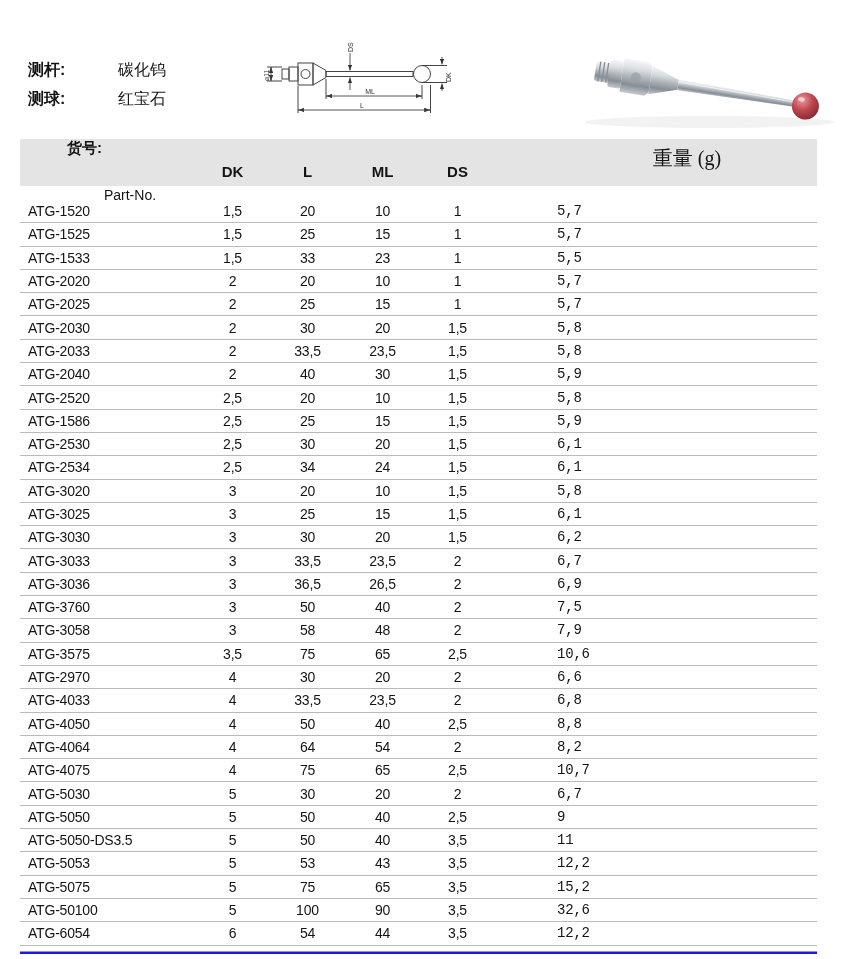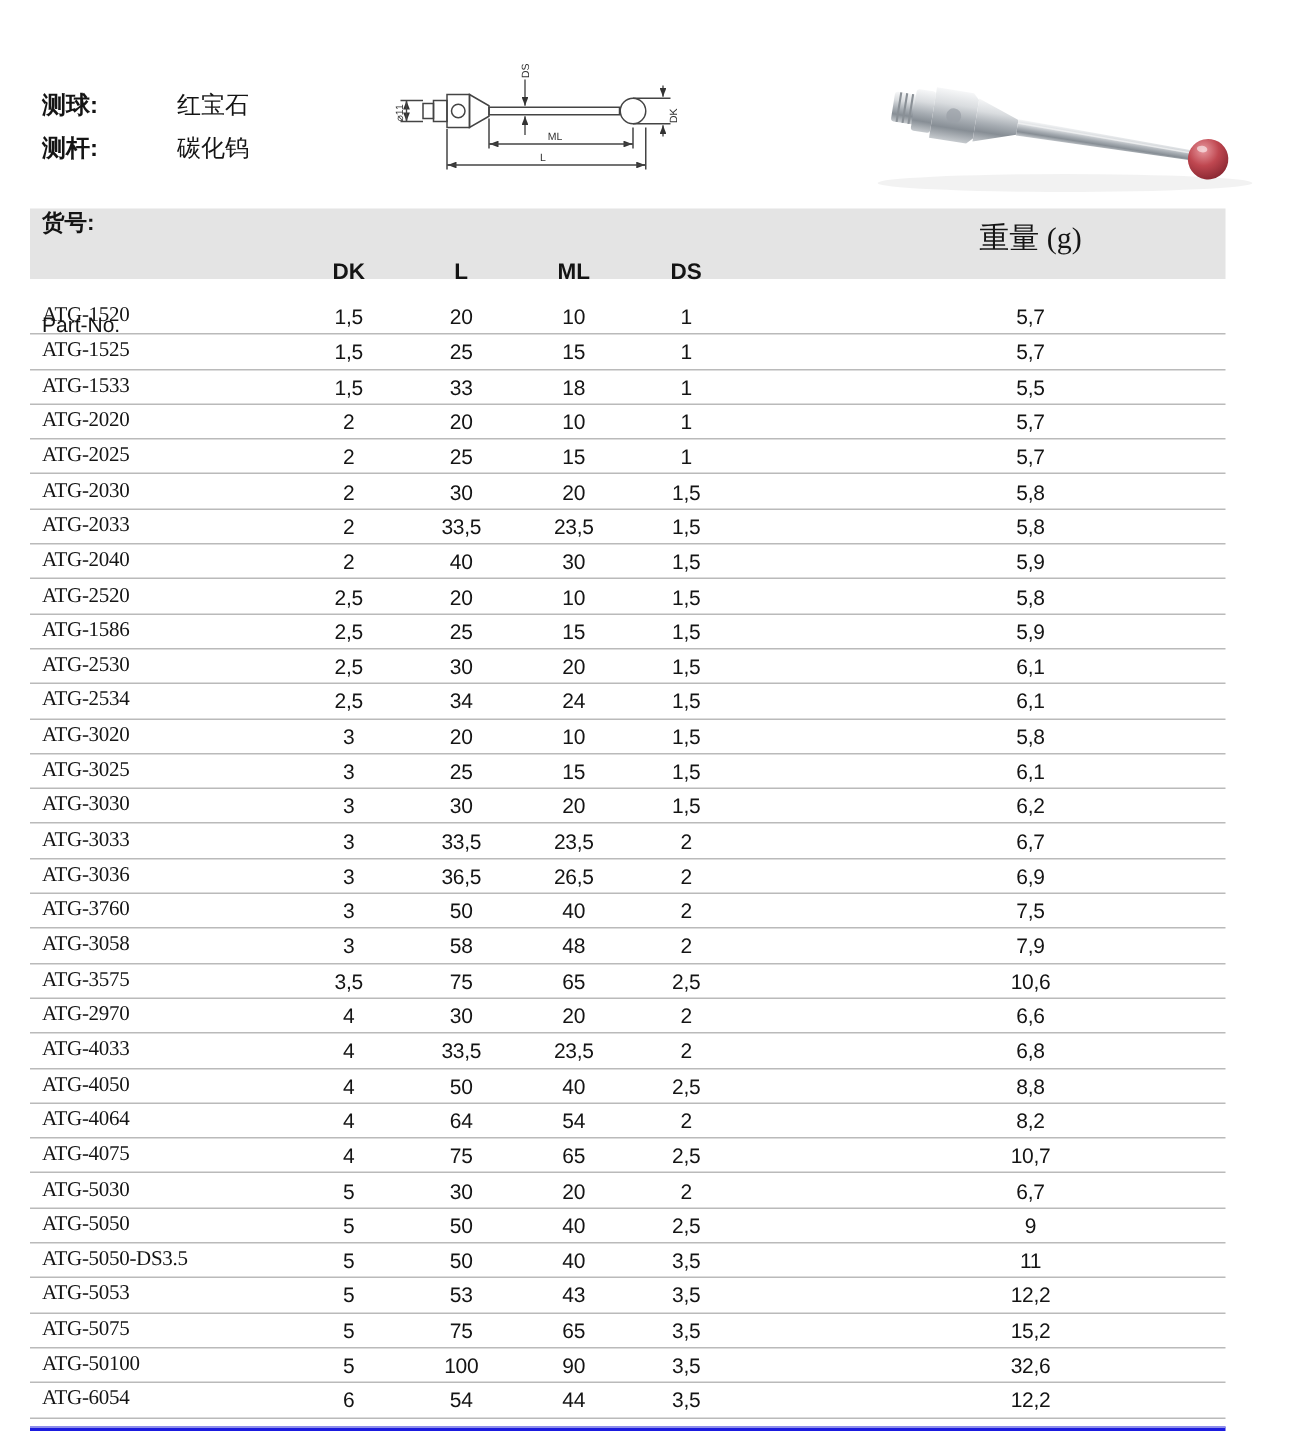--- a/index.html
+++ b/index.html
@@ -26,51 +26,51 @@
   
   .photo{position:absolute;left:560px;top:26px;width:295px;height:110px;}
   
   .table{position:absolute;left:20px;top:139px;width:797px;font-size:14px;}
   .thead{
     background:var(--header-bg);height:47px;
     display:grid;grid-template-columns:175px 75px 75px 75px 75px 1fr;
     align-items:stretch;
   }
   .th{display:flex;align-items:center;justify-content:center;font-weight:bold;font-size:15px;}
-  .th-part{flex-direction:column;align-items:flex-start;justify-content:center;padding-left:8px;gap:2px;}
+  .th-part{align-items:flex-start;justify-content:center;padding-left:8px;gap:2px;}
   .th-part .zh{font-weight:bold;font-size:15px;}
   .th-part .en{font-weight:normal;font-size:14px;margin-top:48px;}
   .th-weight{
     font-weight:normal;font-size:20px;
     font-family:"Liberation Serif","DejaVu Serif",serif;
     justify-content:center;padding-left:62px;align-items:flex-start;padding-top:6px;
   }
   .tbody{margin-top:14px;}
   .tr{
     display:grid;grid-template-columns:175px 75px 75px 75px 75px 1fr;
     height:23.3px;align-items:center;border-bottom:1px solid var(--divider);
   }
   .td{white-space:nowrap;letter-spacing:-0.2px;}
-  .td.part{padding-left:8px;text-align:left;font-family:Liberation Serif, serif;}
+  .td.part{padding-left:8px;text-align:left;}
   .td.num{text-align:center;}
-  .td.weight{text-align:center;padding-left:62px;}
+  .td.weight{padding-left:62px;font-family:Liberation Mono, monospace;}
   
   .accent-line{position:absolute;left:20px;top:951px;width:797px;height:3px;background:var(--accent);border-top:1px solid #8f8fe8;}
 </style>
 </head>
 <body>
 
 <div class="specs">
   <div class="spec-row">
+    <span class="spec-label">测杆:</span>
+    <span class="spec-value">碳化钨</span>
+  </div>
+  <div class="spec-row">
     <span class="spec-label">测球:</span>
     <span class="spec-value">红宝石</span>
-  </div>
-  <div class="spec-row">
-    <span class="spec-label">测杆:</span>
-    <span class="spec-value">碳化钨</span>
   </div>
 </div>
 
 <svg class="diagram" viewBox="0 0 200 85">
   <defs>
     <marker id="ah" markerWidth="7" markerHeight="5" refX="6.5" refY="2.5" orient="auto">
       <path d="M0,0 L6.5,2.5 L0,5 z" fill="#333"></path>
     </marker>
   </defs>
   <g stroke="#444" stroke-width="1" fill="none">
@@ -177,21 +177,21 @@
     <div class="td num">25</div>
     <div class="td num">15</div>
     <div class="td num">1</div>
     <div class="td weight">5,7</div>
   </div>
 
   <div class="tr">
     <div class="td part">ATG-1533</div>
     <div class="td num">1,5</div>
     <div class="td num">33</div>
-    <div class="td num">18</div>
+    <div class="td num">23</div>
     <div class="td num">1</div>
     <div class="td weight">5,5</div>
   </div>
 
   <div class="tr">
     <div class="td part">ATG-2020</div>
     <div class="td num">2</div>
     <div class="td num">20</div>
     <div class="td num">10</div>
     <div class="td num">1</div>

